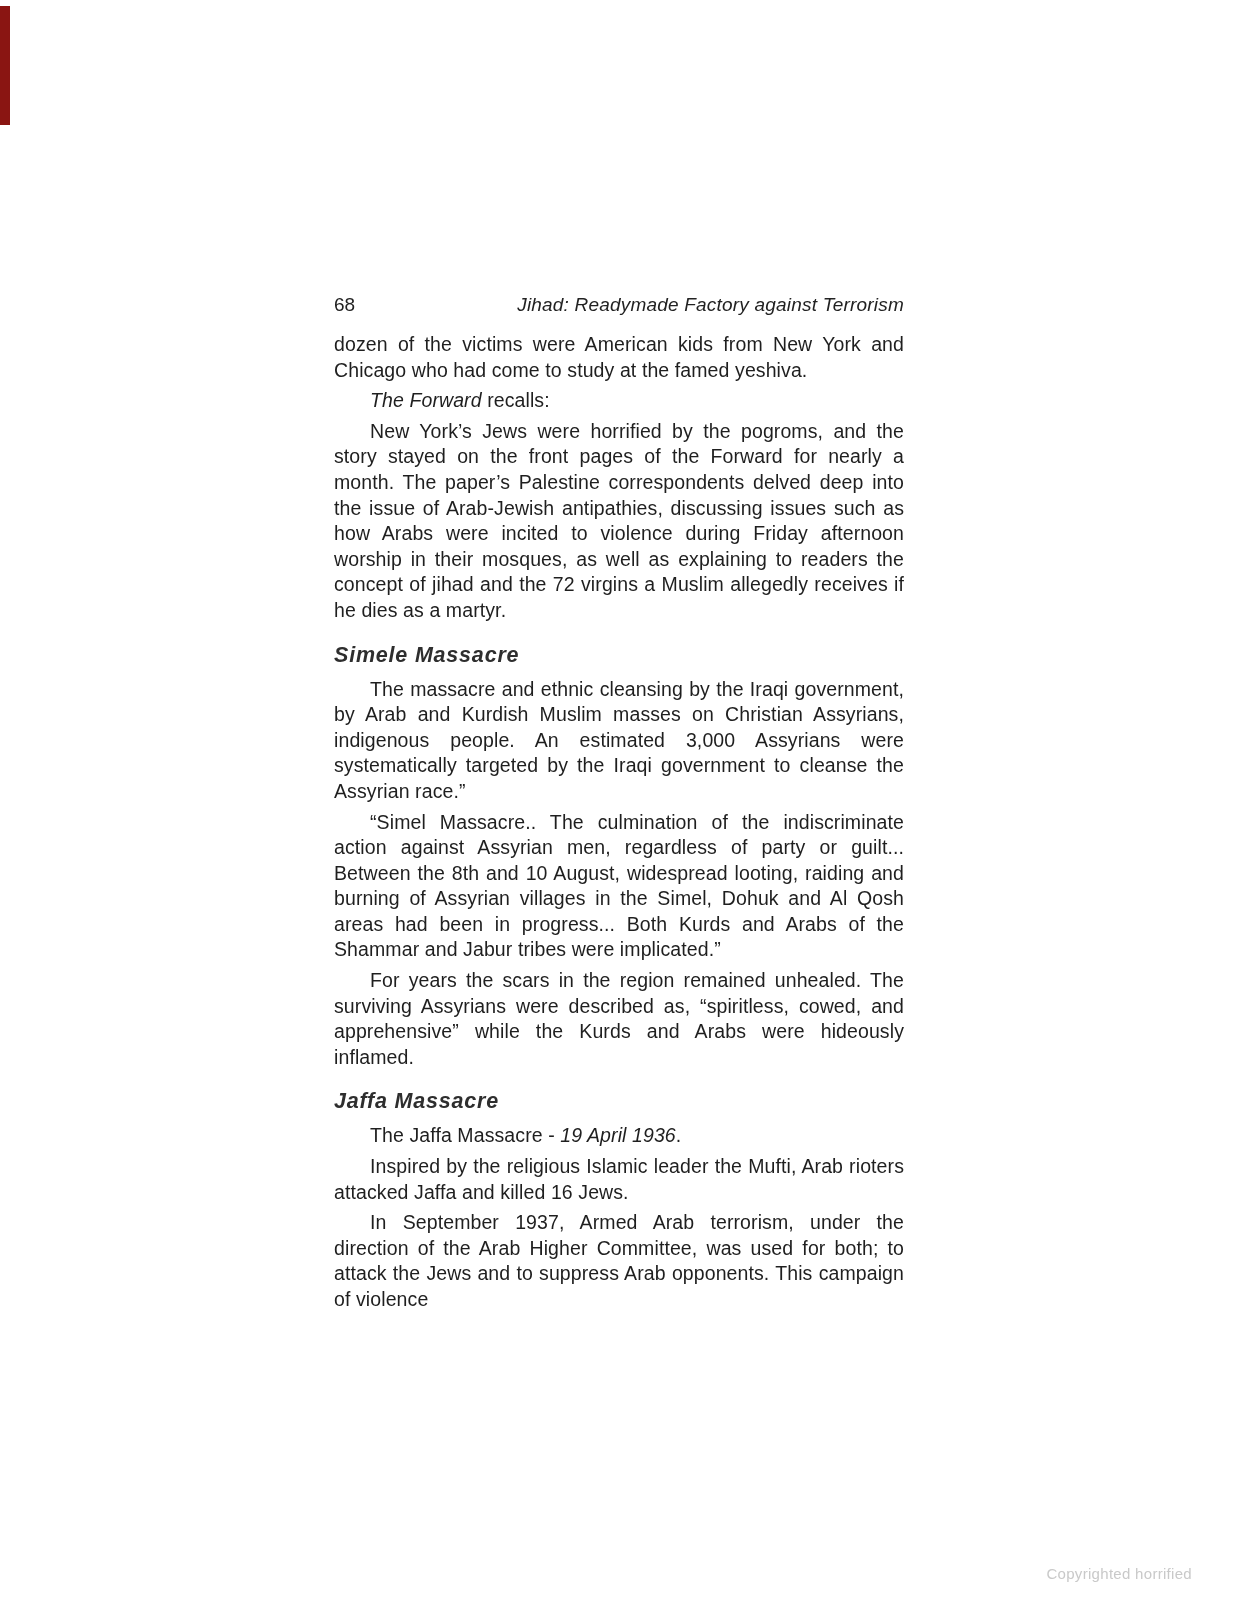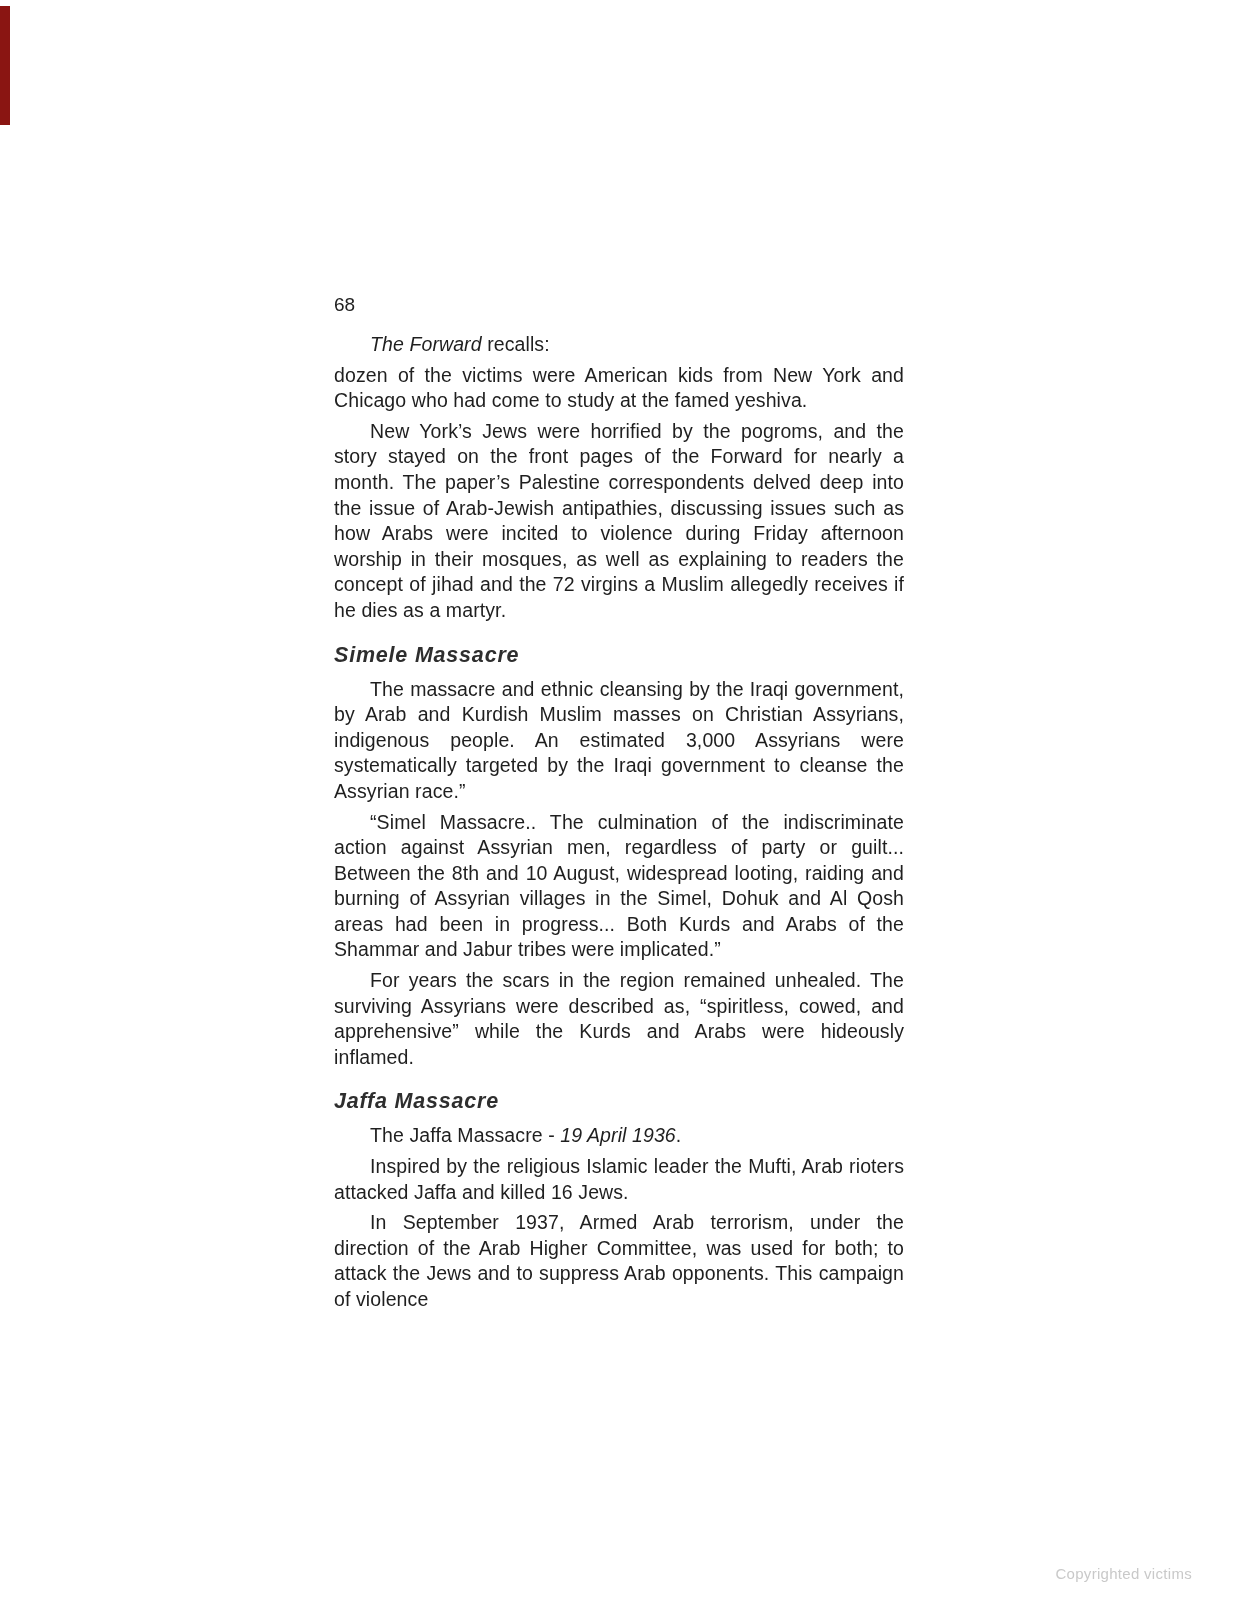--- a/index.html
+++ b/index.html
@@ -73,25 +73,26 @@
 <body>
 
 <div class="page">
 
   <div class="red-strip"></div>
 
   <div class="content">
 
     <div class="header">
       <span class="page-number">68</span>
+      <span class="running-title">Jihad: Readymade Factory against Terrorism</span>
     </div>
 
+    <p class="body justify">dozen of the victims were American kids from New York and Chicago who had come to study at the famed yeshiva.</p>
+
     <p class="body indent"><span class="em">The Forward</span><span> recalls:</span></p>
-
-    <p class="body justify">dozen of the victims were American kids from New York and Chicago who had come to study at the famed yeshiva.</p>
 
     <p class="body indent justify">New York’s Jews were horrified by the pogroms, and the story stayed on the front pages of the Forward for nearly a month. The paper’s Palestine correspondents delved deep into the issue of Arab-Jewish antipathies, discussing issues such as how Arabs were incited to violence during Friday afternoon worship in their mosques, as well as explaining to readers the concept of jihad and the 72 virgins a Muslim allegedly receives if he dies as a martyr.</p>
 
     <h2 class="section">Simele Massacre</h2>
 
 
     <p class="body indent justify">The massacre and ethnic cleansing by the Iraqi government, by Arab and Kurdish Muslim masses on Christian Assyrians, indigenous people. An estimated 3,000 Assyrians were systematically targeted by the Iraqi government to cleanse the Assyrian race.”</p>
 
 
     <p class="body indent justify">“Simel Massacre.. The culmination of the indiscriminate action against Assyrian men, regardless of party or guilt... Between the 8th and 10 August, widespread looting, raiding and burning of Assyrian villages in the Simel, Dohuk and Al Qosh areas had been in progress... Both Kurds and Arabs of the Shammar and Jabur tribes were implicated.”</p>
@@ -101,15 +102,15 @@
     <h2 class="section">Jaffa Massacre</h2>
 
     <p class="body indent"><span>The Jaffa Massacre - </span><span class="em">19 April 1936</span><span>.</span></p>
 
     <p class="body indent justify">Inspired by the religious Islamic leader the Mufti, Arab rioters attacked Jaffa and killed 16 Jews.</p>
 
     <p class="body indent justify">In September 1937, Armed Arab terrorism, under the direction of the Arab Higher Committee, was used for both; to attack the Jews and to suppress Arab opponents. This campaign of violence</p>
 
   </div>
 
-  <div class="watermark">Copyrighted victims</div>
+  <div class="watermark">Copyrighted horrified</div>
 
 </div>
 
 </body></html>

